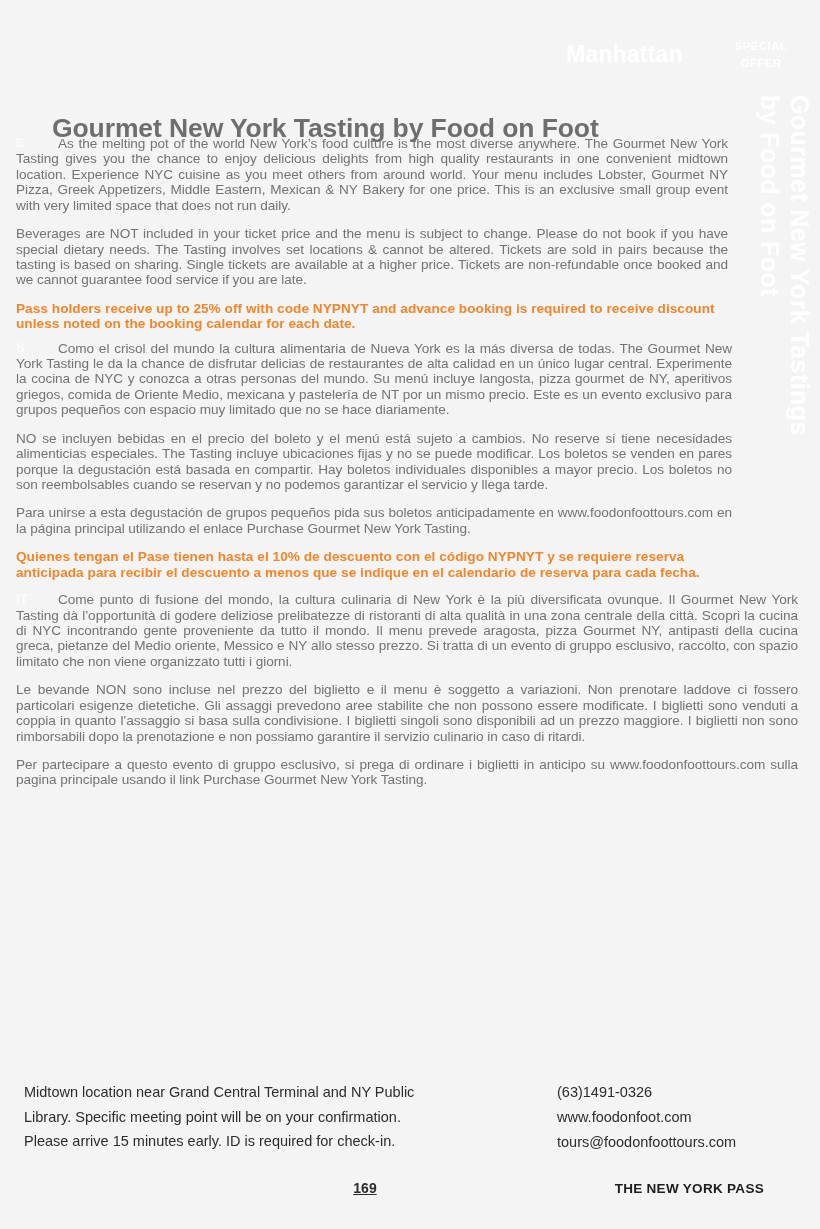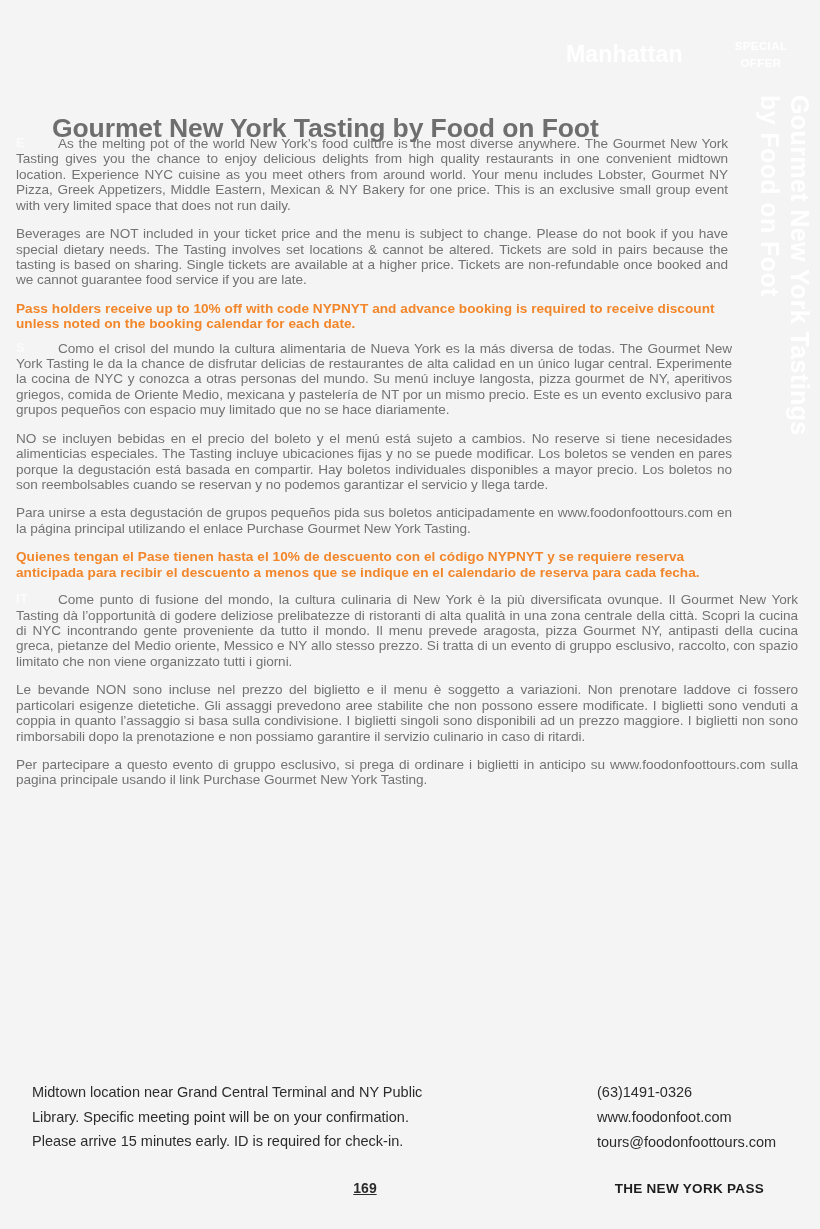--- a/index.html
+++ b/index.html
@@ -136,21 +136,21 @@
   .block-gap-it { height: 12px; }
 
   
   .w-en { width: 712px; }
   .w-es { width: 716px; }
   .w-it { width: 782px; }
 
   
   .footer {
     position: absolute;
-    left: 12px;
+    left: 4px;
     top: 1070px;
     width: 728px;
     height: 159px;
   }
   .footer-left {
     position: absolute;
     left: 20px;
     top: 10px;
     width: 494px;
     font-size: 14.5px;
@@ -161,21 +161,21 @@
   .footer-left .fl-last { text-align: left; }
   .footer-right {
     position: absolute;
     left: 553px;
     top: 10px;
     width: 250px;
     font-size: 14.5px;
     line-height: 1.72;
     color: #2c2c2c;
   }
-  .footer-right div { white-space: nowrap; margin-left: 32px; }
+  .footer-right div { white-space: nowrap; }
 
   .page-number {
     position: absolute;
     left: 0;
     top: 1180px;
     width: 730px;
     text-align: center;
     font-size: 14px;
     font-weight: bold;
     color: #2c2c2c;
@@ -212,21 +212,21 @@
 
   <h1 class="doc-title">Gourmet New York Tasting by Food on Foot</h1>
 
   <div class="content">
 
     <div class="lang-block">
       <span class="lang-marker en">E</span>
       <div class="w-en">
         <p class="para indent">As the melting pot of the world New York’s food culture is the most diverse anywhere. The Gourmet New York Tasting gives you the chance to enjoy delicious delights from high quality restaurants in one convenient midtown location. Experience NYC cuisine as you meet others from around world. Your menu includes Lobster, Gourmet NY Pizza, Greek Appetizers, Middle Eastern, Mexican &amp; NY Bakery for one price. This is an exclusive small group event with very limited space that does not run daily.</p>
         <p class="para">Beverages are NOT included in your ticket price and the menu is subject to change. Please do not book if you have special dietary needs. The Tasting involves set locations &amp; cannot be altered. Tickets are sold in pairs because the tasting is based on sharing. Single tickets are available at a higher price. Tickets are non-refundable once booked and we cannot guarantee food service if you are late.</p>
-        <p class="para highlight last">Pass holders receive up to 10% off with code NYPNYT and advance booking is required to receive discount unless noted on the booking calendar for each date.</p>
+        <p class="para highlight last">Pass holders receive up to 25% off with code NYPNYT and advance booking is required to receive discount unless noted on the booking calendar for each date.</p>
       </div>
     </div>
 
     <div class="block-gap-en"></div>
 
     <div class="lang-block">
       <span class="lang-marker es">S</span>
       <div class="w-es">
         <p class="para indent">Como el crisol del mundo la cultura alimentaria de Nueva York es la más diversa de todas.  The Gourmet New York Tasting le da la chance de disfrutar delicias de restaurantes de alta calidad en un único lugar central. Experimente la cocina de NYC y conozca a otras personas del mundo. Su menú incluye langosta, pizza gourmet de NY, aperitivos griegos, comida de Oriente Medio, mexicana y pastelería de NT por un mismo precio. Este es un evento exclusivo para grupos pequeños con espacio muy limitado que no se hace diariamente.</p>
         <p class="para">NO se incluyen bebidas en el precio del boleto y el menú está sujeto a cambios. No reserve si tiene necesidades alimenticias especiales. The Tasting incluye ubicaciones fijas y no se puede modificar. Los boletos se venden en pares porque la degustación está basada en compartir. Hay boletos individuales disponibles a mayor precio. Los boletos no son reembolsables cuando se reservan y no podemos garantizar el servicio y llega tarde.</p>

